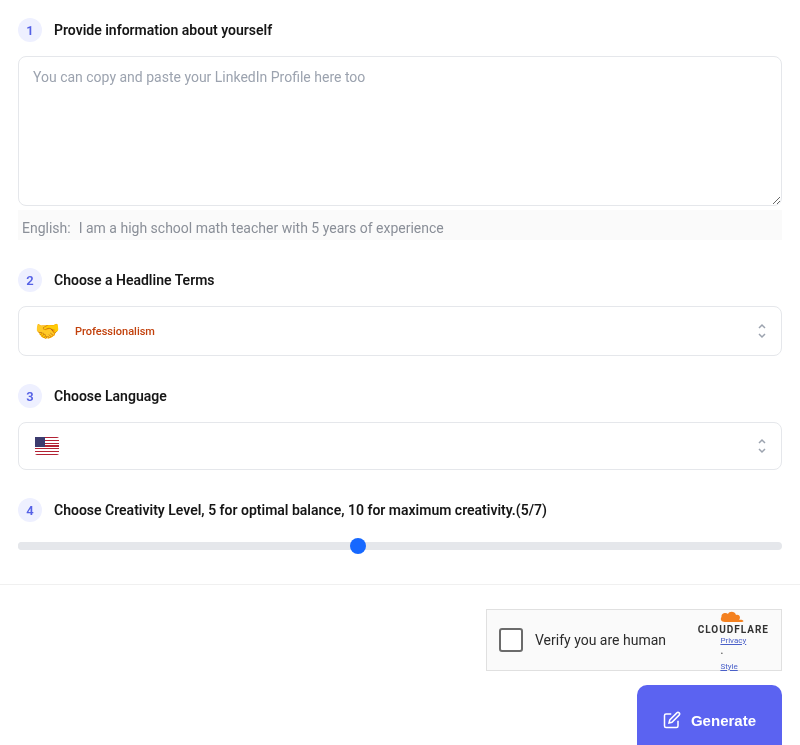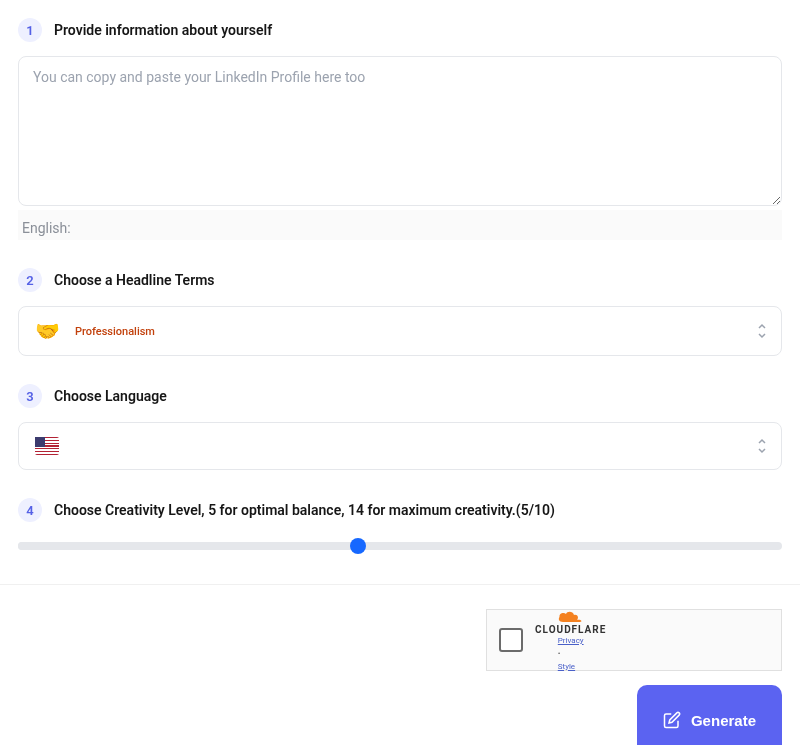--- a/index.html
+++ b/index.html
@@ -220,20 +220,21 @@
 <body>
 
 <div class="section">
   <div class="section-header">
     <div class="step-number">1</div>
     <div class="section-title">Provide information about yourself</div>
   </div>
   <textarea class="textarea" placeholder="You can copy and paste your LinkedIn Profile here too" style=""></textarea>
   <div class="example-row">
     <span class="example-label">English:</span>
+    <span class="example-text">I am a high school math teacher with 5 years of experience</span>
   </div>
 </div>
 
 <div class="section">
   <div class="section-header">
     <div class="step-number">2</div>
     <div class="section-title">Choose a Headline Terms</div>
   </div>
   <div class="select-box">
     <span class="select-icon">
@@ -263,35 +264,36 @@
         <path d="M2 5 L5 2 L8 5"></path>
         <path d="M2 11 L5 14 L8 11"></path>
       </svg>
     </span>
   </div>
 </div>
 
 <div class="section">
   <div class="section-header">
     <div class="step-number">4</div>
-    <div class="section-title">Choose Creativity Level, 5 for optimal balance, 14 for maximum creativity.(5/10)</div>
+    <div class="section-title">Choose Creativity Level, 5 for optimal balance, 10 for maximum creativity.(5/7)</div>
   </div>
   <div class="slider-wrap">
     <div class="slider">
       <div class="slider-fill"></div>
       <div class="slider-thumb"></div>
     </div>
   </div>
 </div>
 
 <hr class="divider">
 
 <div class="captcha-row">
   <div class="captcha">
     <div class="captcha-check"></div>
+    <div class="captcha-text">Verify you are human</div>
     <div class="captcha-brand">
       <div class="cf-logo">
         <svg class="cf-cloud" viewBox="0 0 28 14">
           <path d="M6 13 C2 13 1 10 2.5 8 C2 4 7 3 9 5 C10 2 16 2 17 6 C21 5 22 9 20 11 C24 10 26 13 23 13 Z" fill="#f48120"></path>
         </svg>
       </div>
       <div class="cf-word">CLOUDFLARE</div>
       <div class="cf-links">
         <a href="#">Privacy</a>
         <span class="cf-dot">•</span>

